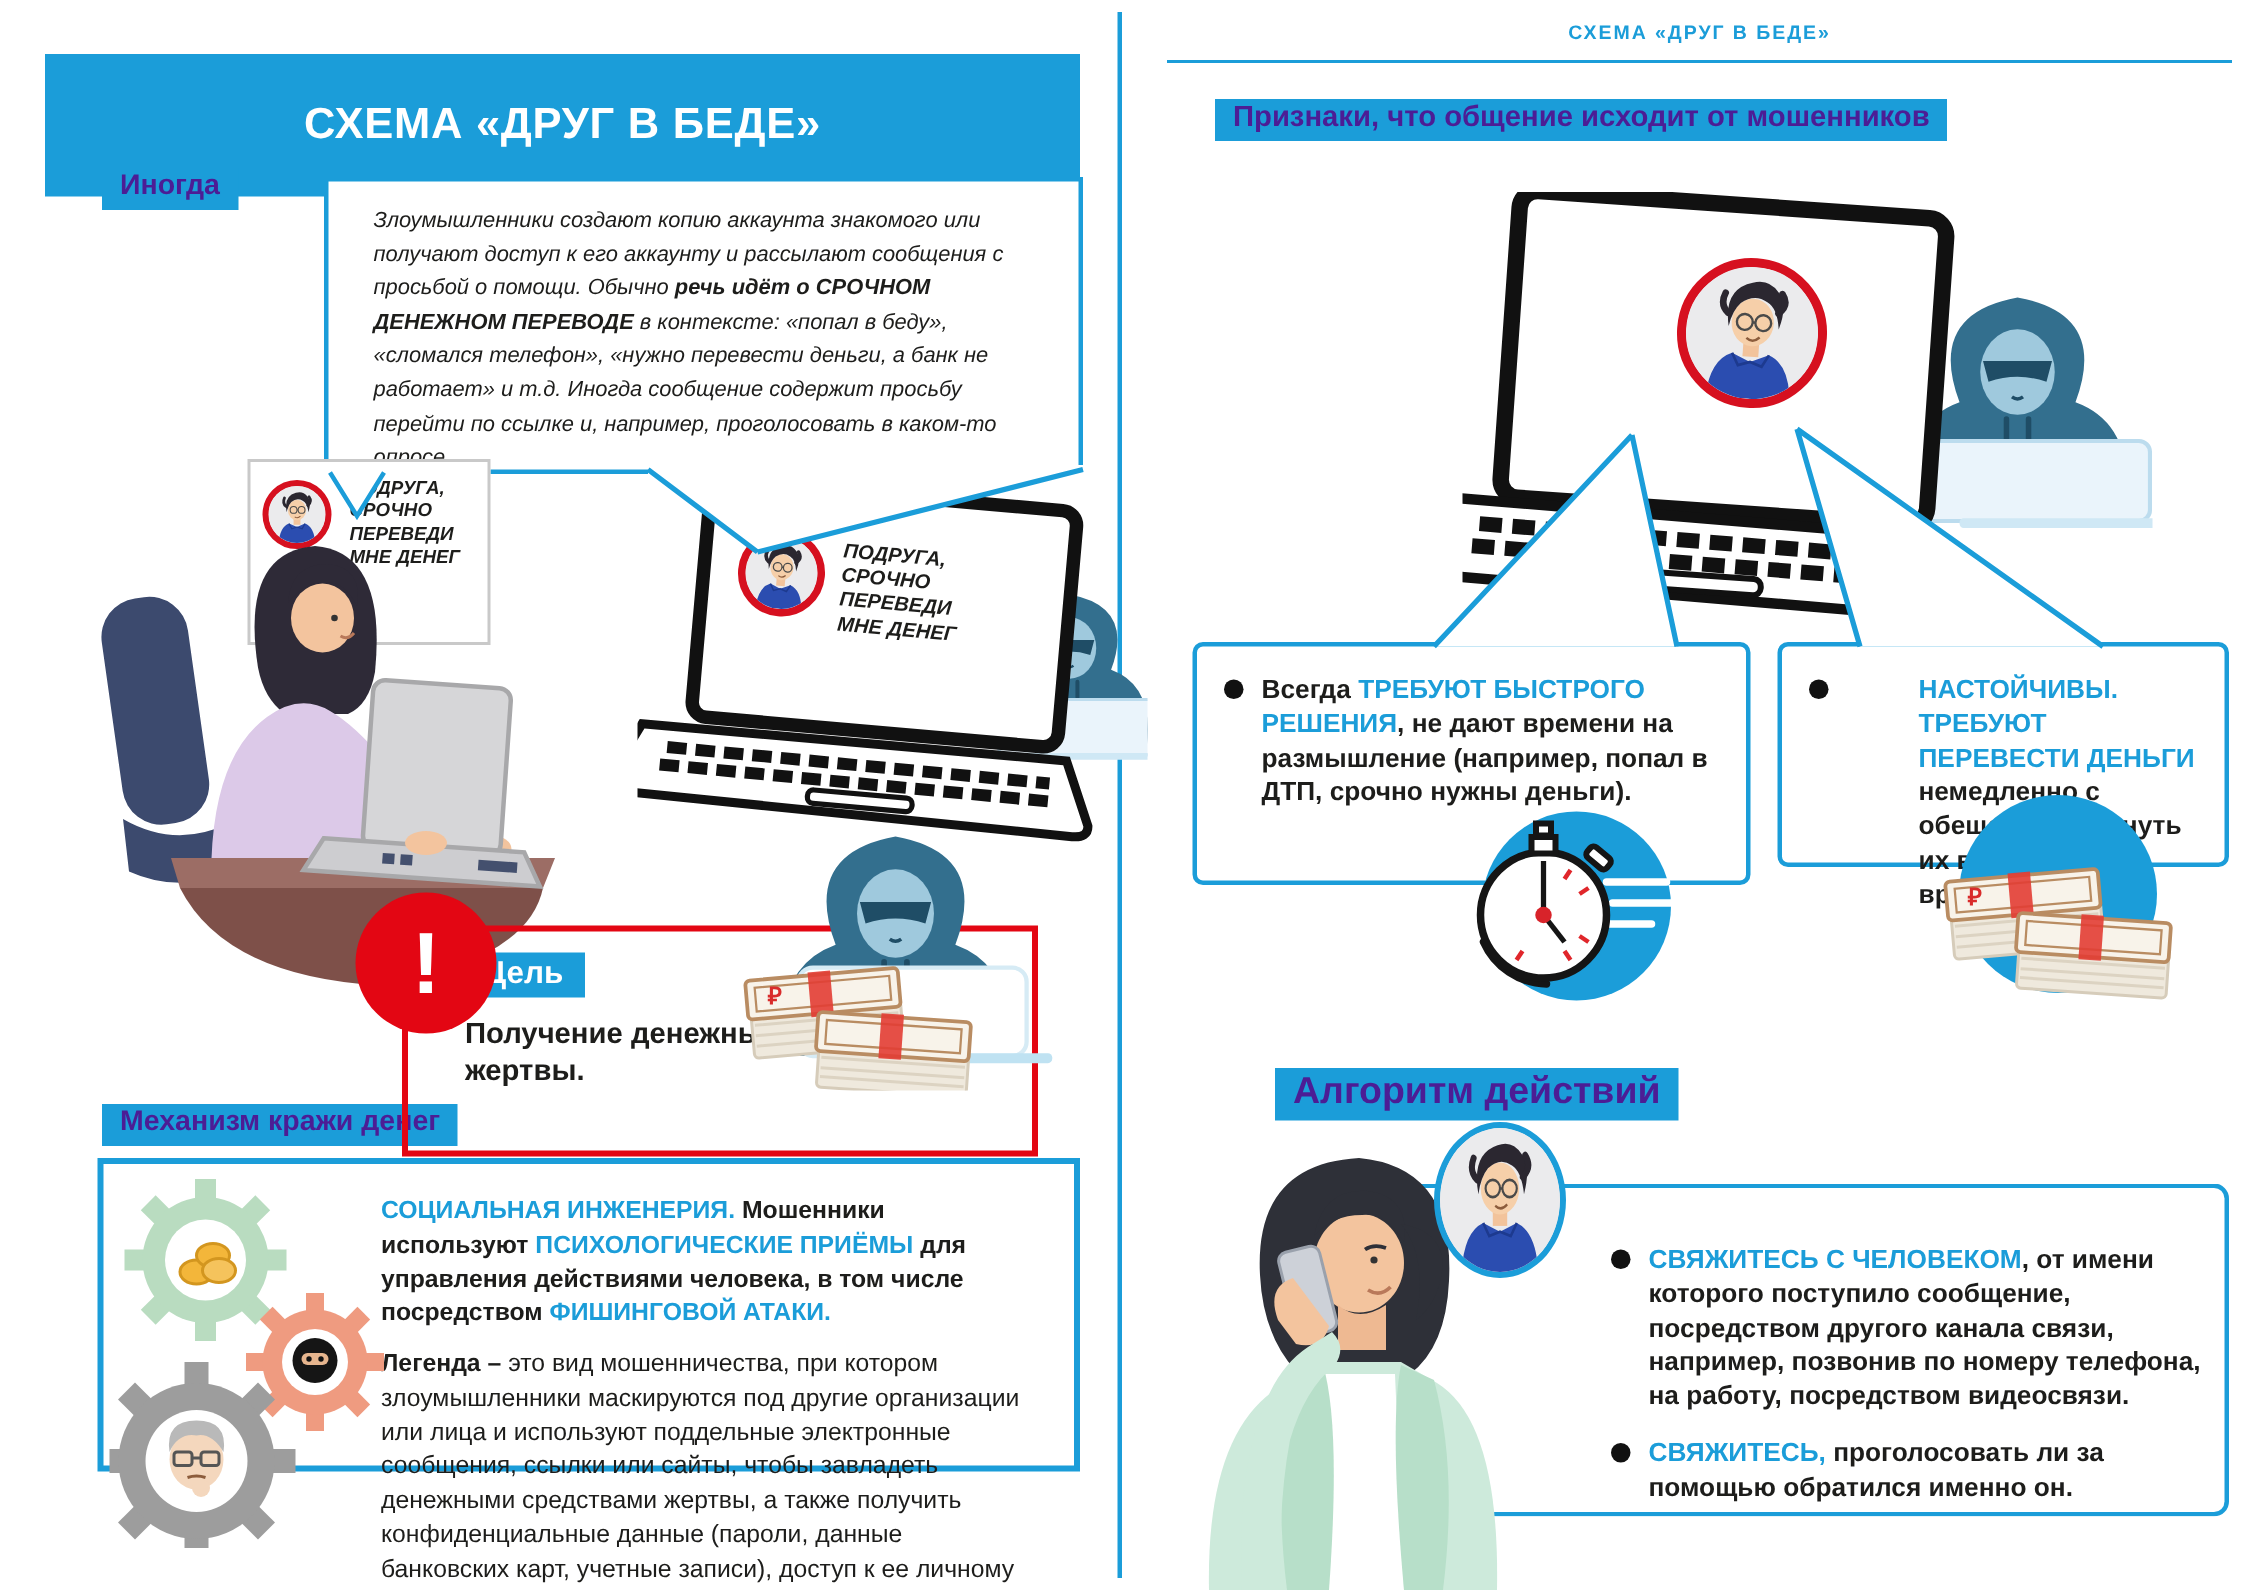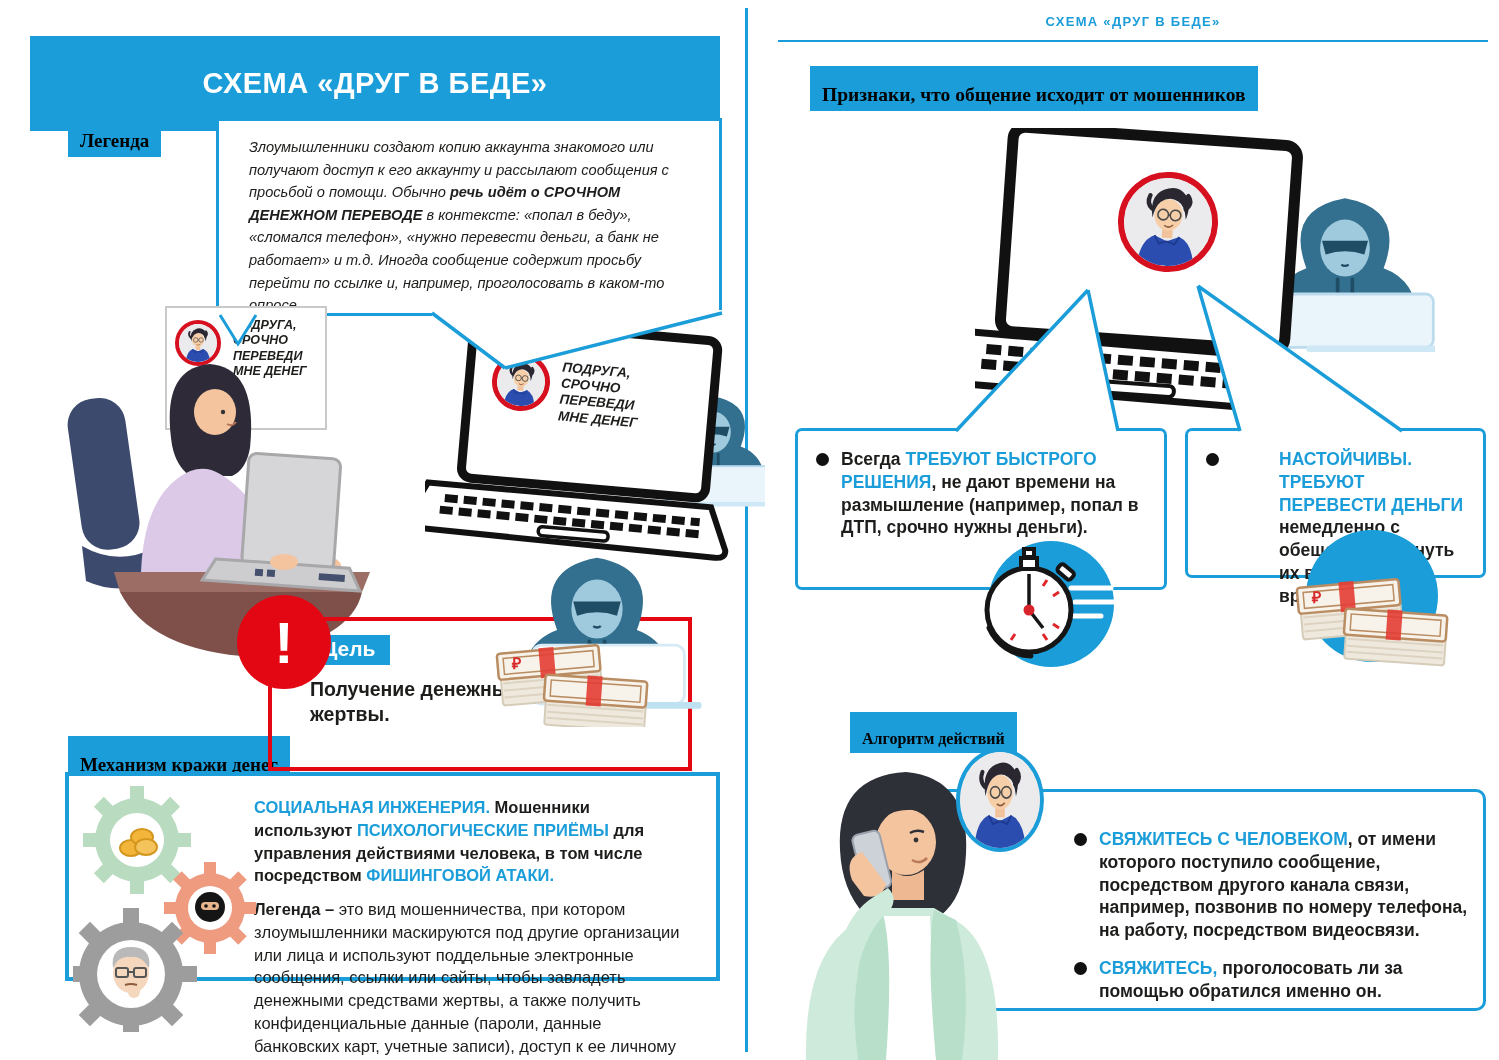--- a/index.html
+++ b/index.html
@@ -1,20 +1,20 @@
 <!DOCTYPE html>
 <html><head>
 <meta charset="utf-8">
 <style>
   :root{ --accent:#1b9dd9; --red:#e30613; --ink:#1d1d1b; --teal:#336f8e; }
   *{margin:0;padding:0;box-sizing:border-box;}
   body{font-family:"Liberation Sans",sans-serif;background:#fff;color:var(--ink);}
   .page{position:relative;width:1499px;height:1060px;background:#fff;overflow:hidden;}
   .abs{position:absolute;}
-  .tag{position:absolute;background:var(--accent);color:#000000;font-weight:700;font-size:19px;padding:18px 12px 5px;line-height:1.15;white-space:nowrap;font-family:Liberation Serif, serif;}
+  .tag{position:absolute;background:var(--accent);color:#4c1d95;font-weight:700;font-size:19px;padding:1px 12px 5px;line-height:1.15;white-space:nowrap;}
   .b{font-weight:700;}
   .c-blue{color:var(--accent);}
   
   .divider{left:745px;top:8px;width:3px;height:1044px;background:var(--accent);}
   .banner{left:30px;top:36px;width:690px;height:95px;background:var(--accent);display:flex;align-items:center;justify-content:center;}
   .banner span{color:#fff;font-weight:700;font-size:29px;letter-spacing:.5px;}
   .legend-bubble{left:216px;top:118px;width:506px;height:198px;background:#fff;border:3px solid var(--accent);padding:15px 24px 10px 30px;font-style:italic;font-size:14.6px;line-height:1.55;overflow:hidden;}
   .message-card{left:165px;top:306px;width:162px;height:124px;background:#fff;border:2px solid #c9c9c9;padding:10px 6px 6px 8px;}
   .card-avatar{position:absolute;left:8px;top:12px;width:46px;height:46px;border-radius:50%;border:4px solid #d6101f;background:#ececee;overflow:hidden;}
   .card-text{margin-left:58px;font-weight:700;font-style:italic;font-size:12.5px;line-height:1.22;white-space:pre-line;}
@@ -33,21 +33,21 @@
   .rhdr{left:778px;top:14px;width:710px;text-align:center;color:var(--accent);font-weight:700;font-size:13px;letter-spacing:1.3px;}
   .rline{left:778px;top:40px;width:710px;height:2px;background:var(--accent);}
   .lbl-signs{left:810px;top:66px;font-size:19.5px;}
   .lap-avatar-r{left:1118px;top:172px;width:100px;height:100px;border-radius:50%;border:6px solid #d6101f;background:#ececee;overflow:hidden;transform:rotate(4deg);z-index:3;}
   .callout{border:3px solid var(--accent);border-radius:7px;background:#fff;padding:17px 14px 0 18px;display:flex;align-items:flex-start;}
   .callout1{left:795px;top:428px;width:372px;height:162px;}
   .callout2{left:1185px;top:428px;width:301px;height:150px;gap:48px;}
   .blt{width:13px;height:13px;background:#111;border-radius:50%;flex:none;margin:5px 12px 0 0;}
   .callout .txt,.step .txt{font-size:17.5px;line-height:1.3;}
   .beams{left:940px;top:278px;width:510px;height:157px;z-index:2;}
-  .lbl-algo{left:850px;top:712px;font-size:16px;}
+  .lbl-algo{left:850px;top:712px;font-size:25px;}
   .algo-box{left:902px;top:789px;width:584px;height:222px;border:3px solid var(--accent);border-left:none;border-radius:0 10px 10px 0;padding:36px 4px 0 172px;background:transparent;}
   .step{display:flex;align-items:flex-start;margin-bottom:15px;}
   .algo-avatar{left:956px;top:748px;width:88px;height:104px;border-radius:50%;border:4px solid var(--accent);background:#e9e9eb;overflow:hidden;z-index:2;}
   .algo-avatar svg{width:100%;height:100%;}
   svg{display:block;}
 </style>
 </head>
 <body>
 
 <svg width="0" height="0" style="position:absolute">
@@ -93,21 +93,21 @@
 </svg>
 
 <div class="page">
 
   <div class="abs divider"></div>
 
   <div class="abs banner">
     <span>СХЕМА «ДРУГ В БЕДЕ»</span>
   </div>
 
-  <div class="tag" style="left:68px;top:112px">Легенда</div>
+  <div class="tag" style="left:68px;top:112px">Иногда</div>
 
   <div class="abs legend-bubble">
     <span><span>Злоумышленники создают копию аккаунта знакомого или получают доступ к его аккаунту и рассылают сообщения с просьбой о помощи. Обычно </span><span class="b">речь идёт о СРОЧНОМ ДЕНЕЖНОМ ПЕРЕВОДЕ</span><span> в контексте: «попал в беду», «сломался телефон», «нужно перевести деньги, а банк не работает» и т.д. Иногда сообщение содержит просьбу перейти по ссылке и, например, проголосовать в каком-то опросе.</span></span>
   </div>
 
   <svg class="abs" style="left:150px;top:296px;width:600px;height:95px;z-index:2" viewBox="0 0 600 95">
     <rect x="70" y="15" width="36" height="8" fill="#fff"></rect>
     <polygon points="70,18 106,18 88,48" fill="#fff"></polygon>
     <path d="M70,19 L88,48 L106,19" fill="none" stroke="#1b9dd9" stroke-width="3"></path>
     <rect x="282" y="14" width="290" height="9" fill="#fff"></rect>

